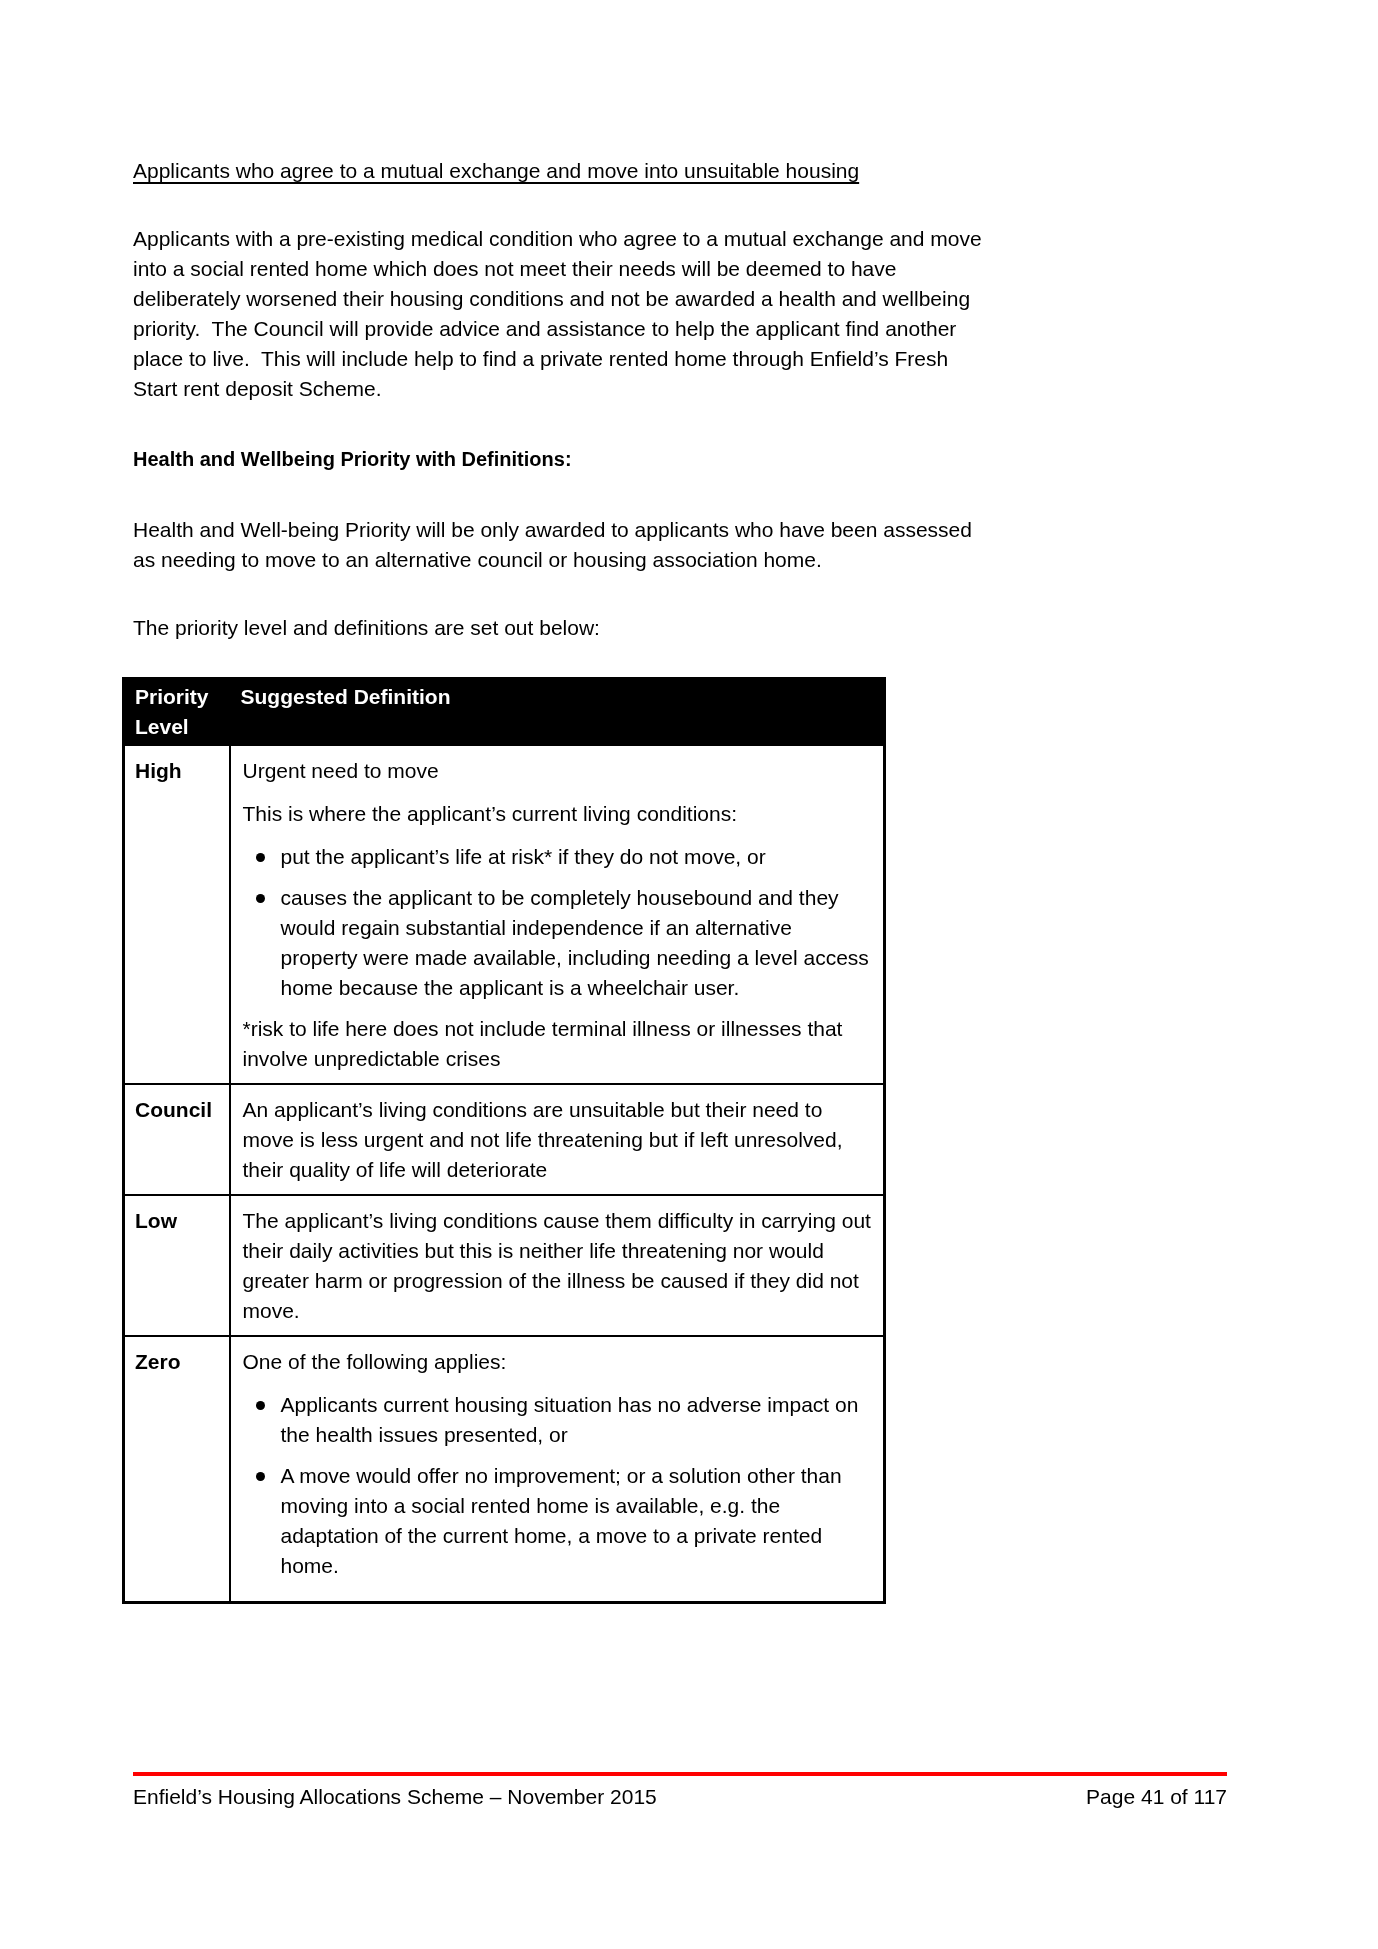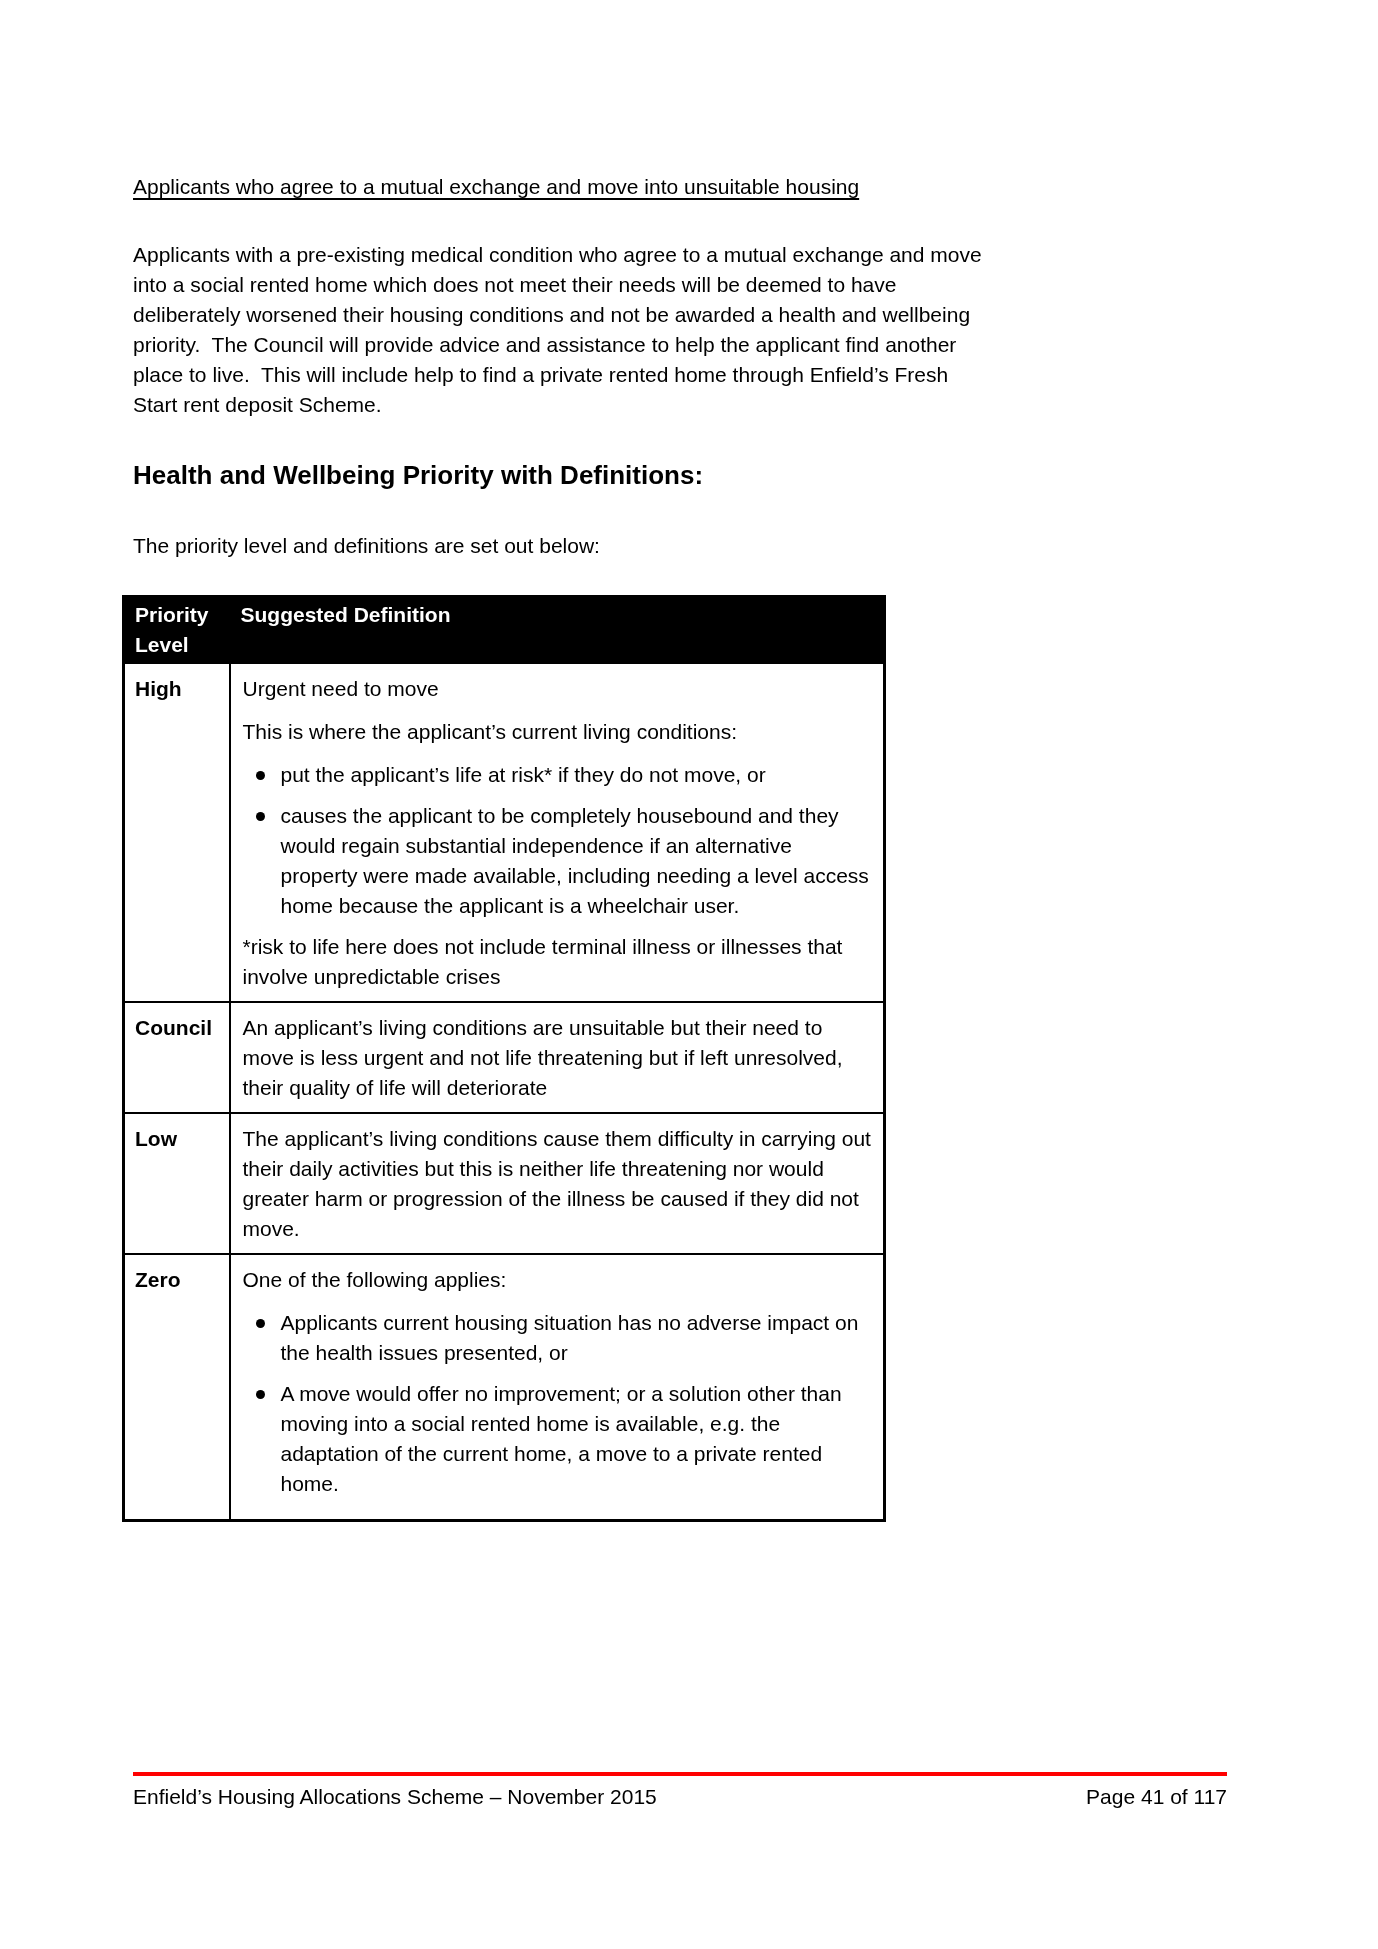--- a/index.html
+++ b/index.html
@@ -8,36 +8,36 @@
     width: 1378px;
     height: 1949px;
     position: relative;
     font-family: "Liberation Sans", sans-serif;
     color: #000;
     font-size: 21px;
     line-height: 30px;
   }
   .content {
     position: absolute;
-    top: 172px;
+    top: 156px;
     left: 133px;
     width: 855px;
   }
   .prose { white-space: pre-wrap; }
   h2.underlined-heading {
     font-size: 21px;
     font-weight: normal;
     text-decoration: underline;
     text-underline-offset: 4px;
     margin: 0 0 38px 0;
     line-height: 30px;
   }
   p.body-para { margin: 0 0 38px 0; }
   h1.bold-heading {
-    font-size: 26px;
+    font-size: 20px;
     line-height: 34px;
     font-weight: bold;
     margin: 0 0 39px 0;
   }
   table.priority-table {
     border-collapse: collapse;
     table-layout: fixed;
     width: 764px;
     margin-left: -11px;
     margin-top: -4px;
@@ -100,20 +100,21 @@
 <div class="content">
 
   <h2 class="underlined-heading">Applicants who agree to a mutual exchange and move into unsuitable housing</h2>
 
   <p class="body-para prose">Applicants with a pre-existing medical condition who agree to a mutual exchange and move into a social rented home which does not meet their needs will be deemed to have deliberately worsened their housing conditions and not be awarded a health and wellbeing priority.  The Council will provide advice and assistance to help the applicant find another place to live.  This will include help to find a private rented home through Enfield’s Fresh Start rent deposit Scheme.</p>
 
 
 
   <h1 class="bold-heading">Health and Wellbeing Priority with Definitions:</h1>
 
+  <p class="body-para prose">Health and Well-being Priority will be only awarded to applicants who have been assessed as needing to move to an alternative council or housing association home.</p>
 
   <p class="body-para prose">The priority level and definitions are set out below:</p>
 
   <table class="priority-table">
     <thead>
       <tr>
         <th class="col-level">
           <span>Priority</span><br>
           <span>Level</span>
         </th>

